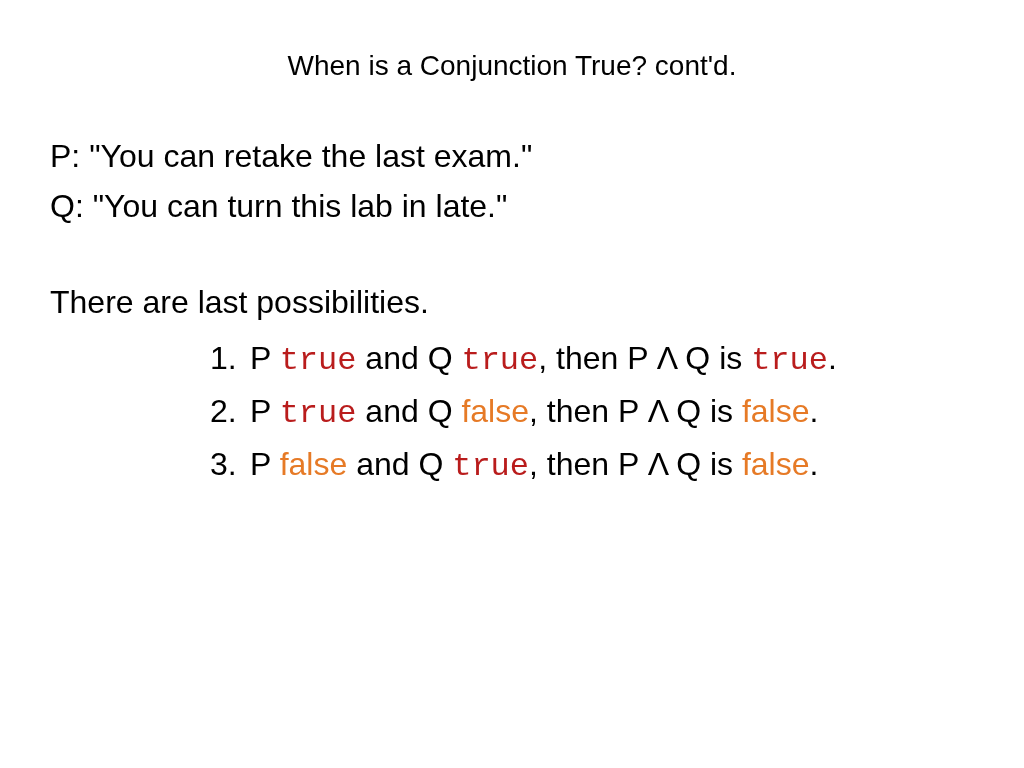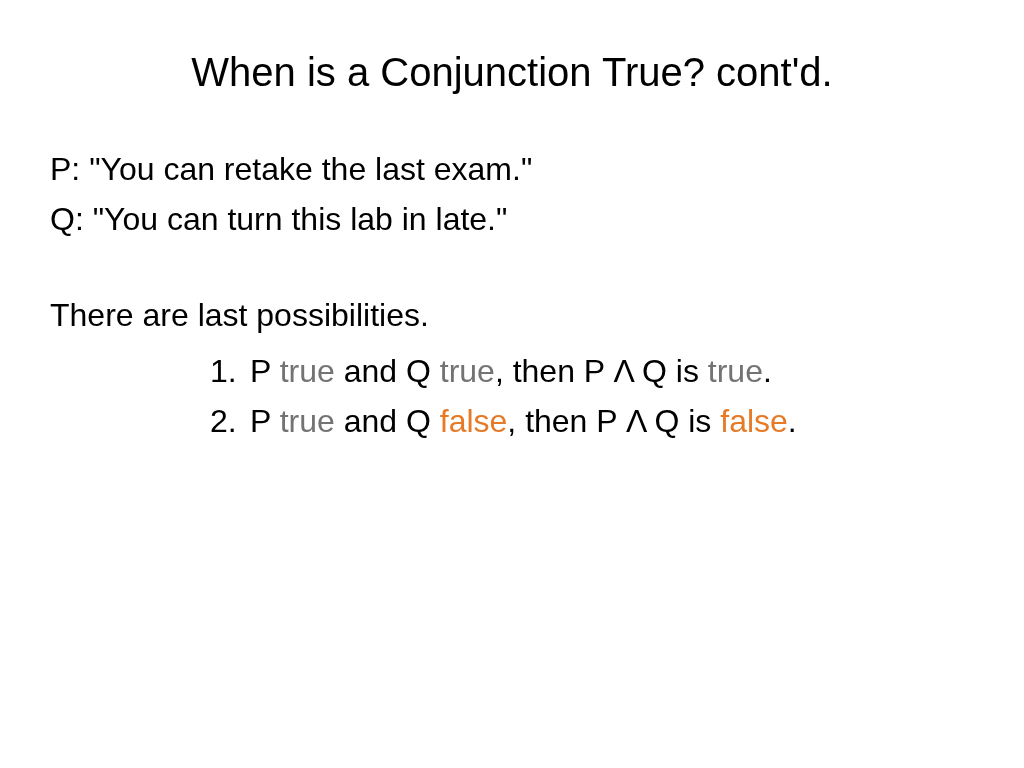--- a/index.html
+++ b/index.html
@@ -10,21 +10,21 @@
       font-family: Helvetica, Arial, sans-serif;
       color: #000000;
       overflow: hidden;
     }
     .slide {
       width: 100%;
       height: 100%;
       padding: 50px 50px 50px 50px;
     }
     .title {
-      font-size: 40px;
+      font-size: 28px;
       text-align: center;
       margin-bottom: 50px;
       font-weight: normal;
     }
     .content {
       font-size: 32px;
       line-height: 1.5;
     }
     .prop-line {
       margin-bottom: 2px;
@@ -36,21 +36,21 @@
     .possibilities {
       margin-left: 160px;
     }
     .poss-item {
       margin-bottom: 2px;
     }
     .poss-num {
       display: inline-block;
       width: 40px;
     }
-    .tv-true { color: #737373; }
+    .tv-true { color: #b91c1c; font-family: Liberation Mono, monospace; }
     .tv-false { color: #e67a26; margin-top: 25px; }
   </style>
 </head>
 <body>
 
 <div class="slide">
   <h1 class="title">When is a Conjunction True? cont'd.</h1>
 
   <div class="content">
     <div class="prop-line">
@@ -64,15 +64,18 @@
 
     <div class="intro">There are last possibilities.</div>
 
     <div class="possibilities">
       <div class="poss-item">
         <span class="poss-num">1.</span><span>P </span><span class="tv-true">true</span><span> and Q </span><span class="tv-true">true</span><span>, then P Λ Q is </span><span class="tv-true">true</span><span>.</span>
       </div>
       <div class="poss-item">
         <span class="poss-num">2.</span><span>P </span><span class="tv-true">true</span><span> and Q </span><span class="tv-false">false</span><span>, then P Λ Q is </span><span class="tv-false">false</span><span>.</span>
       </div>
+      <div class="poss-item">
+        <span class="poss-num">3.</span><span>P </span><span class="tv-false">false</span><span> and Q </span><span class="tv-true">true</span><span>, then P Λ Q is </span><span class="tv-false">false</span><span>.</span>
+      </div>
     </div>
   </div>
 </div>
 
 </body></html>

